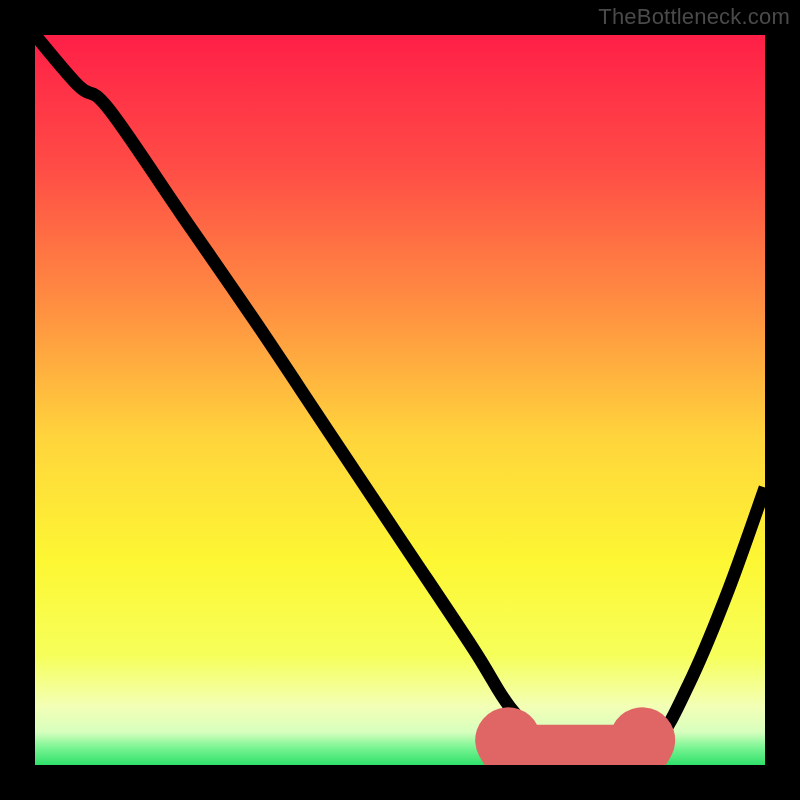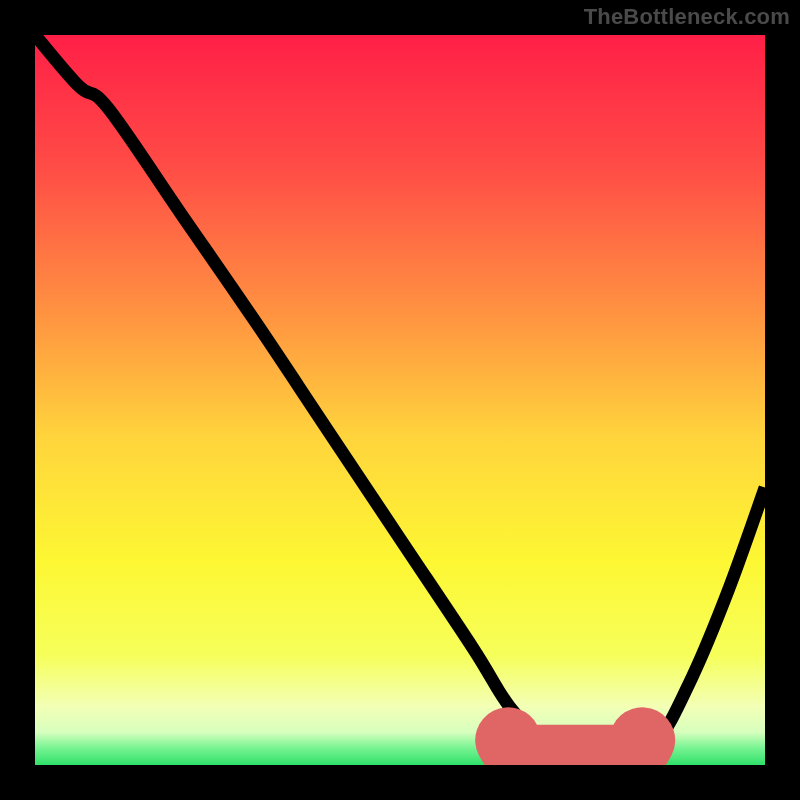--- a/index.html
+++ b/index.html
@@ -16,21 +16,21 @@
     width: 800px;
     height: 800px;
     background: #000;
   }
   .watermark {
     position: absolute;
     top: 4px;
     right: 10px;
     color: #4a4a4a;
     font-size: 22px;
-    font-weight: 700;
+    font-weight: 400;
     letter-spacing: 0.2px;
     z-index: 10;
   }
   svg.plot {
     position: absolute;
     left: 35px;
     top: 35px;
     width: 730px;
     height: 730px;
   }

